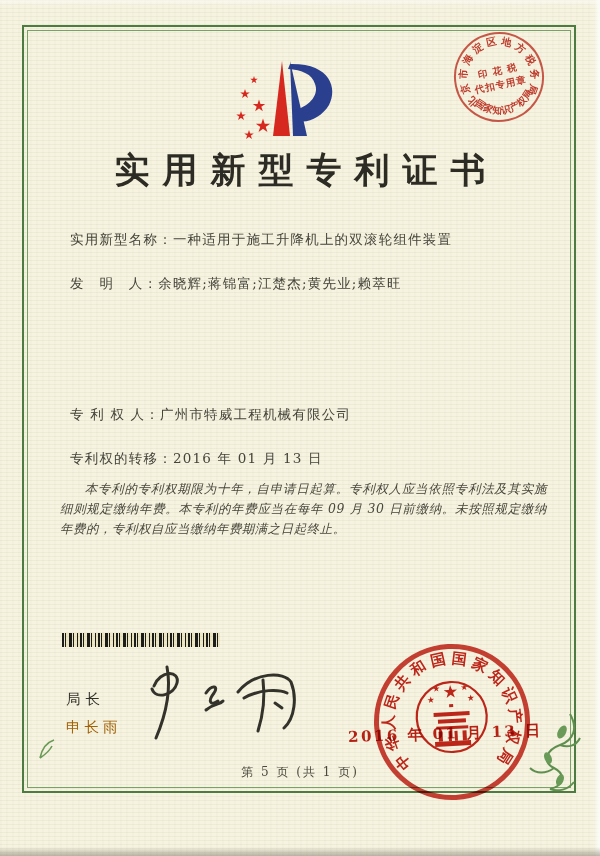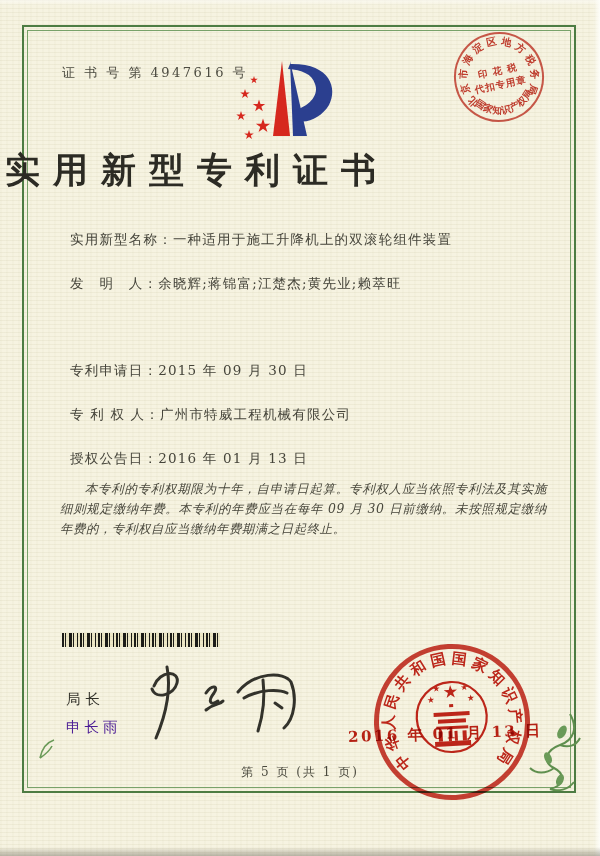--- a/index.html
+++ b/index.html
@@ -6,37 +6,37 @@
   .page{position:relative;width:600px;height:856px;background:#f6f3e1;overflow:hidden;
         font-family:"DejaVu Serif","Liberation Serif",serif;color:#3f3e34;}
   .texture{position:absolute;inset:0;pointer-events:none;
         background:
           repeating-linear-gradient(180deg,rgba(184,179,136,.13) 0 1px,rgba(0,0,0,0) 1px 4px),
           repeating-linear-gradient(90deg,rgba(184,179,136,.05) 0 2px,rgba(0,0,0,0) 2px 6px);}
   .border-outer{position:absolute;left:22px;top:25px;right:24px;bottom:63px;border:2px solid #4d7c43;}
   .border-inner{position:absolute;left:27px;top:30px;right:29px;bottom:68px;border:1px solid #79a26a;}
   .cert-no{position:absolute;left:62px;top:64px;font-size:13px;letter-spacing:2.5px;color:#4c4b40;}
   .logo{position:absolute;left:232px;top:58px;width:112px;height:84px;}
-  .title{position:absolute;left:0;top:147px;width:100%;margin:0;box-sizing:border-box;
-         font-size:35px;font-weight:600;letter-spacing:13px;padding-left:5px;color:#2c2b24;}
+  .title{position:absolute;left:0;top:147px;width:100%;margin:0;text-align:center;box-sizing:border-box;
+         font-size:35px;font-weight:600;letter-spacing:13px;padding-left:13px;color:#2c2b24;}
   .field-row{position:absolute;left:62px;font-size:13.5px;letter-spacing:1.2px;white-space:nowrap;color:#42413果6;}
   .field-row{color:#43422f;margin-left:8px;}
   .field-label{color:#45443a;}
   .field-value{color:#45443a;}
   .paras{position:absolute;left:60px;top:479px;width:487px;font-size:12.4px;line-height:20px;
          color:#49483d;font-style:italic;letter-spacing:.6px;text-align:justify;}
   .paras p{margin:0;text-indent:2em;}
   .barcode{position:absolute;left:62px;top:633px;width:158px;height:14px;mix-blend-mode:multiply;
          background:repeating-linear-gradient(90deg,
            #1d1d1b 0 2px,#f6f3e1 2px 3px,#1d1d1b 3px 4px,#f6f3e1 4px 7px,
            #1d1d1b 7px 10px,#f6f3e1 10px 11px,#1d1d1b 11px 12px,#f6f3e1 12px 15px,
            #1d1d1b 15px 16px,#f6f3e1 16px 18px);}
   .director-title{position:absolute;left:66px;top:690px;font-size:14.5px;letter-spacing:5px;color:#33322a;
          font-family:"DejaVu Sans","Liberation Sans",sans-serif;}
-  .director-name{position:absolute;left:66px;top:718px;font-size:14.5px;letter-spacing:4px;color:#4c1d95;
+  .director-name{position:absolute;left:66px;top:718px;font-size:14.5px;letter-spacing:4px;color:#a16207;
          font-family:"DejaVu Sans","Liberation Sans",sans-serif;}
   .signature{position:absolute;left:126px;top:662px;width:185px;height:86px;mix-blend-mode:multiply;opacity:.92;}
   .tax-stamp{position:absolute;left:452px;top:30px;width:94px;height:94px;transform:rotate(-12deg);
          color:#c84034;mix-blend-mode:multiply;z-index:4;}
   .tax-stamp .circle{position:absolute;inset:2px;border:2.5px solid rgba(200,64,52,.85);border-radius:50%;}
   .tax-stamp .ring-text{position:absolute;inset:0;font-size:10px;font-weight:700;}
   .tax-stamp .ring-bottom{font-size:9.5px;}
   .tax-center{position:absolute;left:0;width:100%;text-align:center;font-size:9.5px;font-weight:700;letter-spacing:1px;}
   .tax-center.l1{top:37%;}
   .tax-center.l2{top:52%;}
@@ -56,21 +56,20 @@
   .edge-top{position:absolute;left:0;top:0;width:100%;height:6px;background:linear-gradient(180deg,rgba(255,255,255,.5),rgba(255,255,255,0));z-index:8;}
 </style>
 </head>
 <body>
 
 <div class="page">
   <div class="texture"></div>
   <div class="border-outer"></div>
   <div class="border-inner"></div>
 
-  <div class="cert-no">证 书 号 第 4947616 号</div>
 
   <div class="logo">
     <svg width="112" height="84" viewBox="0 0 112 84">
       <polygon points="50,3 58,78 41,78" fill="#d6281e"></polygon>
       <polygon points="58,3 75,78 61,78" fill="#2b3f8f"></polygon>
       <path d="M58,6 C98,5 106,30 97,47 C90,59 74,67 64,62 C60,60 60,54 64,52 C79,47 87,36 83,26 C80,16 70,12 56,11 Z" fill="#2b3f8f"></path>
       <g fill="#d6281e">
         <polygon points="0,-1 0.588,0.809 -0.951,-0.309 0.951,-0.309 -0.588,0.809" transform="translate(22,22) scale(4)"></polygon>
         <polygon points="0,-1 0.588,0.809 -0.951,-0.309 0.951,-0.309 -0.588,0.809" transform="translate(13,36) scale(5)"></polygon>
         <polygon points="0,-1 0.588,0.809 -0.951,-0.309 0.951,-0.309 -0.588,0.809" transform="translate(27,48) scale(6.5)"></polygon>
@@ -110,28 +109,25 @@
   </div>
 
   <h1 class="title">实用新型专利证书</h1>
 
   <div class="field-row" style="top:231px">
     <span class="field-label">实用新型名称：</span><span class="field-value">一种适用于施工升降机上的双滚轮组件装置</span>
   </div>
   <div class="field-row" style="top:275px">
     <span class="field-label">发　明　人：</span><span class="field-value">余晓辉;蒋锦富;江楚杰;黄先业;赖萃旺</span>
   </div>
-  <div class="field-row" style="top:362px">
-    <span class="field-label">专利申请日：</span><span class="field-value">2015 年 09 月 30 日</span>
-  </div>
   <div class="field-row" style="top:406px">
     <span class="field-label">专 利 权 人：</span><span class="field-value">广州市特威工程机械有限公司</span>
   </div>
   <div class="field-row" style="top:450px">
-    <span class="field-label">授权公告日：</span><span class="field-value">2016 年 01 月 13 日</span>
+    <span class="field-label">专利权的转移：</span><span class="field-value">2016 年 01 月 13 日</span>
   </div>
 
   <div class="paras">
     <p>本专利的专利权期限为十年，自申请日起算。专利权人应当依照专利法及其实施细则规定缴纳年费。本专利的年费应当在每年 09 月 30 日前缴纳。未按照规定缴纳年费的，专利权自应当缴纳年费期满之日起终止。</p>
   </div>
 
   <div class="barcode"></div>
 
   <div class="director-title">局长</div>
   <div class="director-name">申长雨</div>

